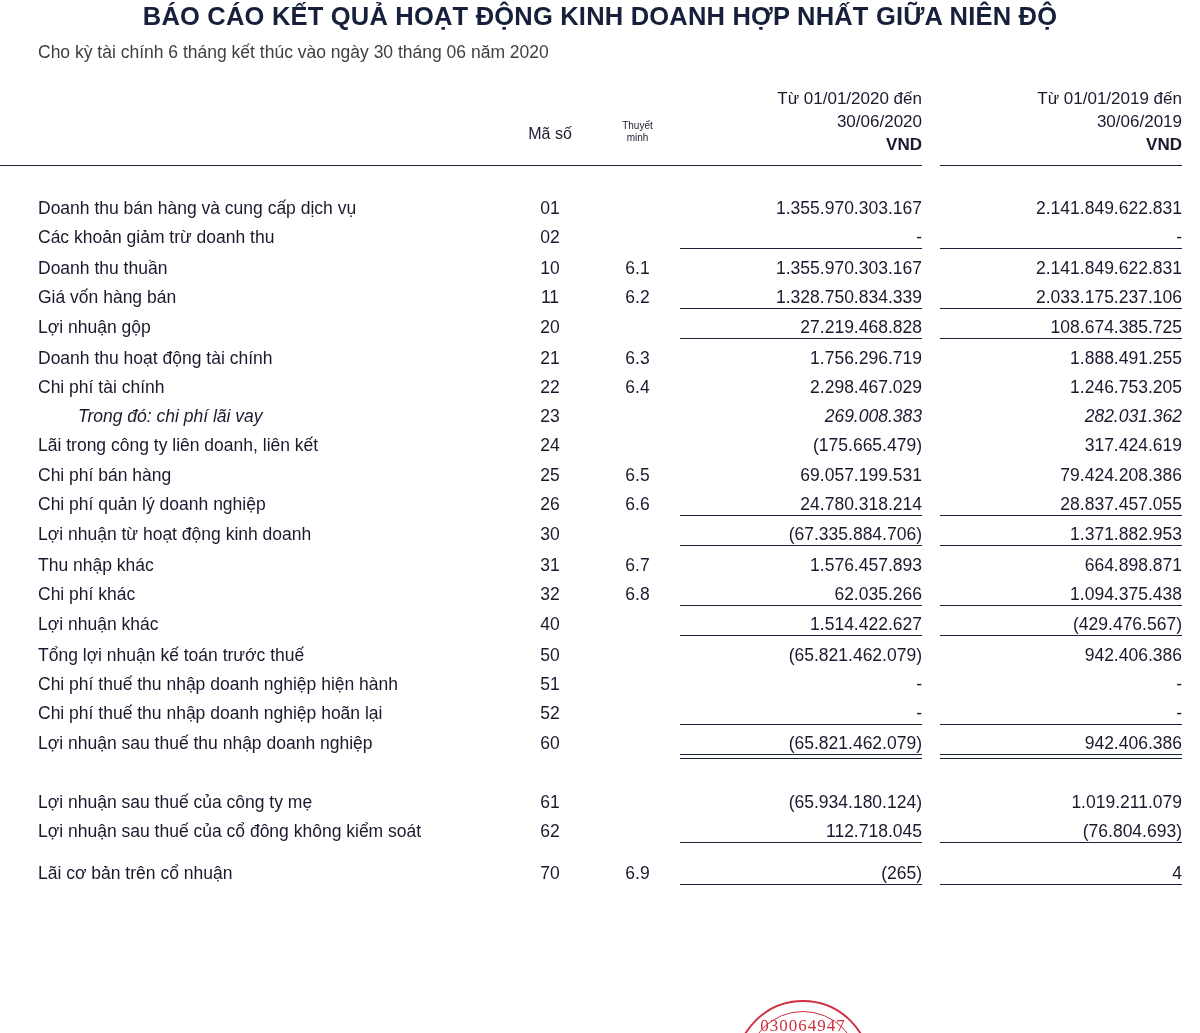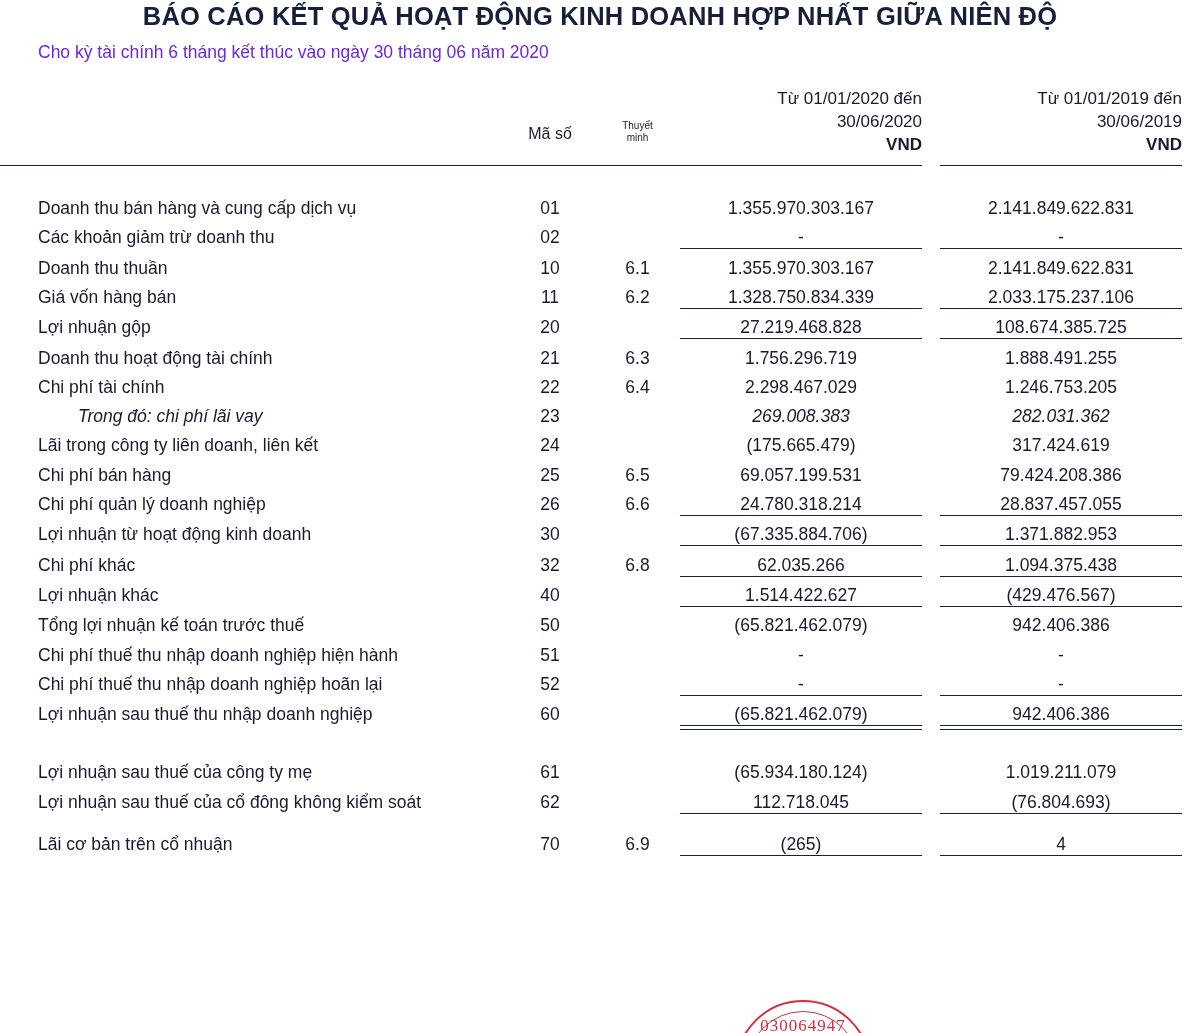--- a/index.html
+++ b/index.html
@@ -31,21 +31,21 @@
     font-weight: bold;
     letter-spacing: 0.2px;
     color: #16203a;
     white-space: nowrap;
   }
   .doc-subtitle {
     position: absolute;
     top: 42px;
     left: 38px;
     font-size: 17.5px;
-    color: #6d28d9;
+    color: #404040;
   }
   table.stmt {
     position: absolute;
     top: 88px;
     left: 0px;
     width: 1200px;
     border-collapse: collapse;
     font-size: 17.5px;
   }
   table.stmt td, table.stmt th {
@@ -92,21 +92,21 @@
     padding-left: 78px !important;
     font-style: italic;
   }
   tr.data td.code {
     text-align: center;
   }
   tr.data td.note {
     text-align: center;
   }
   tr.data td.amt {
-    text-align: center;
+    text-align: right;
     padding-right: 18px !important;
     white-space: nowrap;
   }
   .bold { font-weight: normal; }
   .italic { font-style: italic; }
   .spacer td { height: 24px; }
   .spacer-sm td { height: 12px; }
 
   
   .seg-row td { height: 0; padding: 0 !important; }
@@ -338,20 +338,27 @@
       <tr class="seg-row">
         <td colspan="3"></td>
         <td>
             <div class="seg"></div>
           </td>
         <td>
             <div class="seg"></div>
           </td>
       </tr>
 
+      <tr class="data">
+        <td class="label">Thu nhập khác</td>
+        <td class="code">31</td>
+        <td class="note">6.7</td>
+        <td class="amt">1.576.457.893</td>
+        <td class="amt">664.898.871</td>
+      </tr>
 
       <tr class="data">
         <td class="label">Chi phí khác</td>
         <td class="code">32</td>
         <td class="note">6.8</td>
         <td class="amt">62.035.266</td>
         <td class="amt">1.094.375.438</td>
       </tr>
       <tr class="seg-row">
         <td colspan="3"></td>

